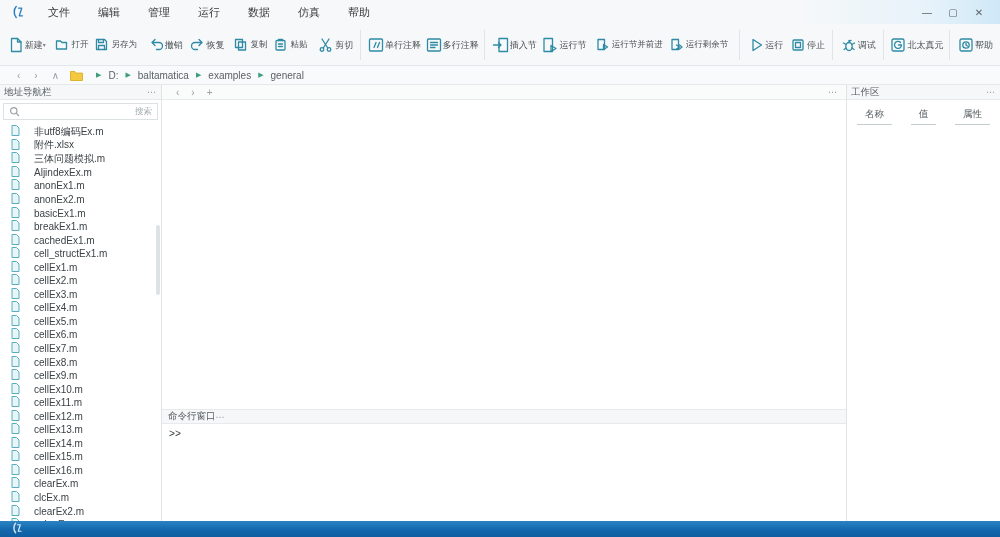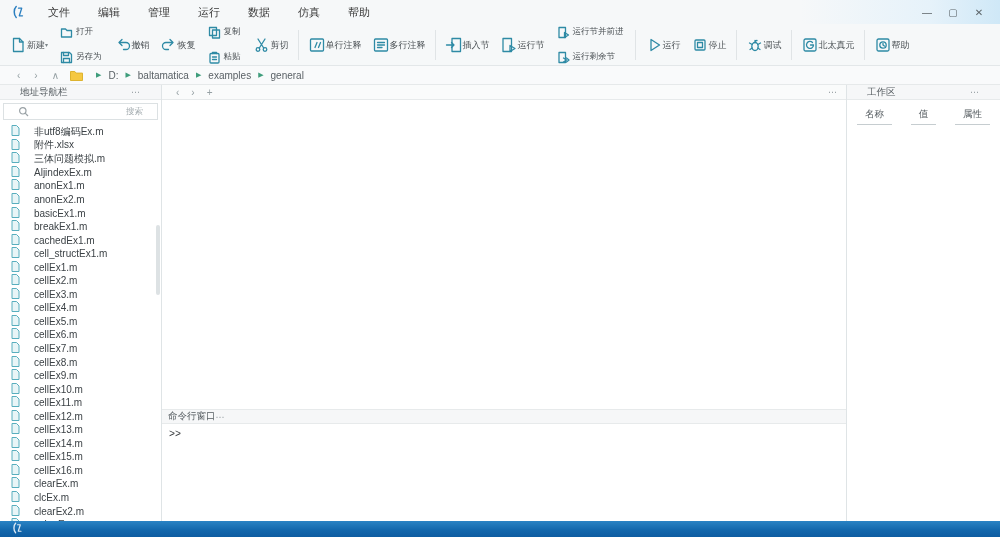--- a/index.html
+++ b/index.html
@@ -17,46 +17,46 @@
   .win-controls { margin-left:auto; display:flex; align-items:center; color:#5c6468; }
   .win-btn { width:26px; text-align:center; font-size:10px; padding:2px 0; }
 
   
   .toolbar { height:42px; flex:0 0 42px; display:flex; align-items:center; padding:0 4px;
     border-bottom:1px solid #e3e7e9; background:#f6f8f9; }
   .tbtn { display:flex; align-items:center; justify-content:center;
     min-width:32px; padding:1px 5px; border-radius:2px; }
   .tlabel { font-size:9px; color:#4c5256; margin-top:1px; white-space:nowrap; }
   .caret { font-size:6px; color:#7b8488; line-height:4px; }
-  .tstack { display:flex; flex-direction:column; justify-content:space-between; gap:12px; padding:0 5px; }
+  .tstack { display:flex; flex-direction:row; justify-content:space-between; gap:3px; padding:0 5px; }
   .srow { display:flex; align-items:center; gap:3px; font-size:8.5px; color:#4c5256; white-space:nowrap; border-radius:2px; padding:0 2px; }
   .tsep { width:1px; height:30px; background:#e0e4e6; margin:0 4px; flex:0 0 1px; }
   svg.tic { stroke:#2e8aa5; fill:none; stroke-width:1.3; stroke-linecap:round; stroke-linejoin:round; display:block; }
 
   
   .breadcrumb { height:19px; flex:0 0 19px; display:flex; align-items:center; padding:0 10px;
     font-size:10px; color:#5a6166; background:#f9fafb; border-bottom:1px solid #e6e9ea; }
   .bc-nav { display:flex; align-items:center; color:#96a0a4; }
   .bc-nav span { padding:0 7px; font-size:10px; }
   .bc-folder { margin:0 6px 0 4px; display:flex; }
   .bc-item-wrap { display:flex; align-items:center; }
   .bc-sep { color:#3f9d7c; font-size:7px; padding:0 7px; }
   .bc-label { color:#5a6166; }
 
   
   .main { flex:1; display:flex; min-height:0; background:#e9edef; }
 
   .sidebar { width:162px; flex:0 0 162px; background:#fff; border-right:1px solid #dfe4e6;
     display:flex; flex-direction:column; position:relative; }
   .panel-header { height:15px; flex:0 0 15px; background:#f6f7f8; border-bottom:1px solid #e7eaeb;
-    display:flex; align-items:center; justify-content:space-between; padding:0 20px;
+    display:flex; align-items:center; justify-content:space-between; padding:0 4px;
     font-size:9.5px; color:#555c60; }
   .more { color:#9aa2a6; letter-spacing:1px; font-size:9px; }
   .search { margin:3px 3px 2px; height:17px; border:1px solid #dce1e3; background:#fff;
-    display:flex; align-items:center; padding:0 14px; gap:4px; }
+    display:flex; align-items:center; padding:0 5px; gap:4px; }
   .search input { border:none; outline:none; flex:1; min-width:0; font-size:9px; background:transparent; }
   .search-label { font-size:8.5px; color:#a3abaf; }
   .file-list { flex:1; overflow:hidden; padding-top:3px; list-style:none; }
   .file-item { height:13.55px; display:flex; align-items:center; gap:14px; padding-left:11px;
     font-size:10px; color:#3c4246; white-space:nowrap; }
   .sb-scroll { position:absolute; right:1px; top:140px; width:4px; height:70px; background:#dde2e4; border-radius:2px; }
 
   .center { flex:1; display:flex; flex-direction:column; background:#fff; min-width:0;
     border-right:1px solid #dfe4e6; }
   .tabstrip { height:15px; flex:0 0 15px; background:#fafbfb; border-bottom:1px solid #e7eaeb;

